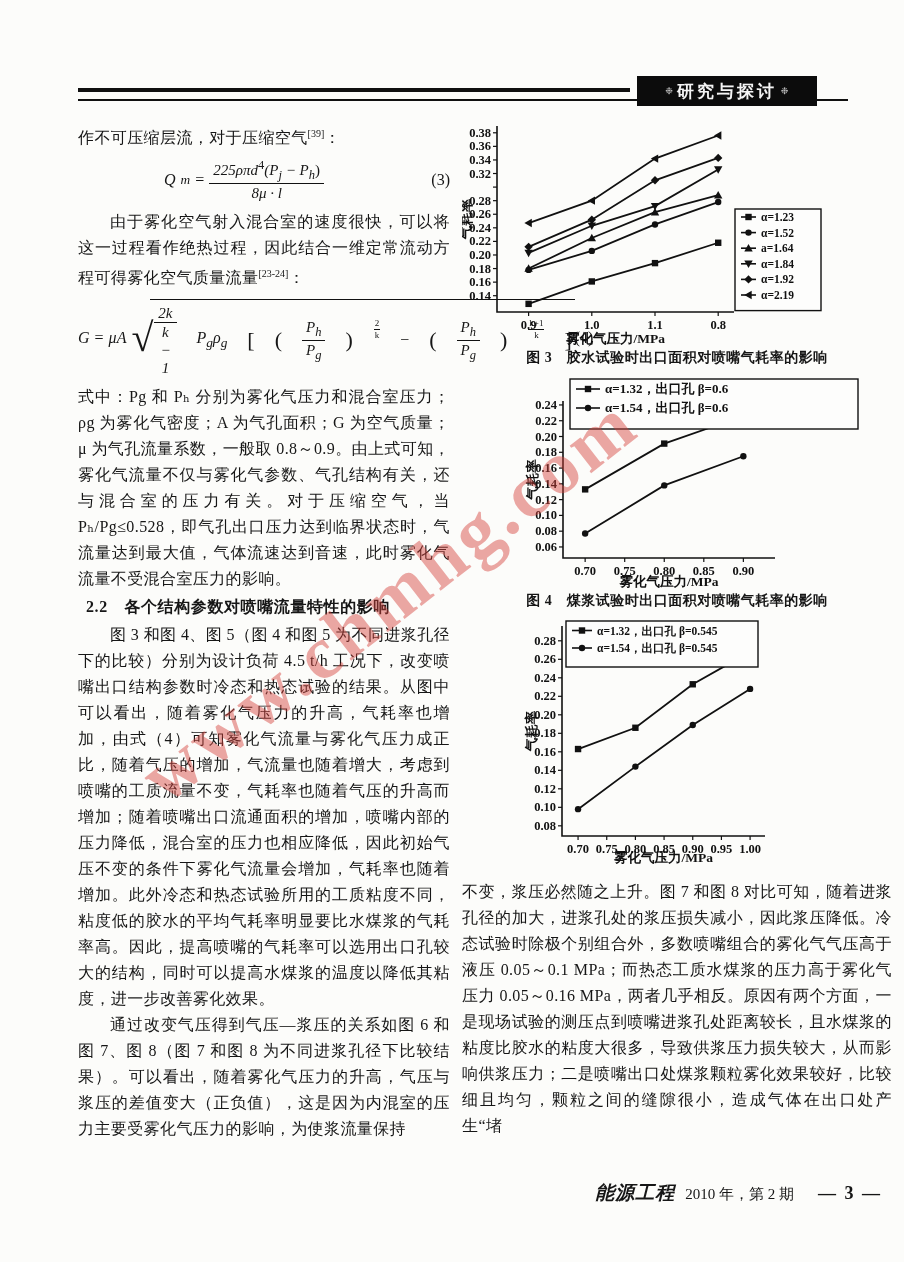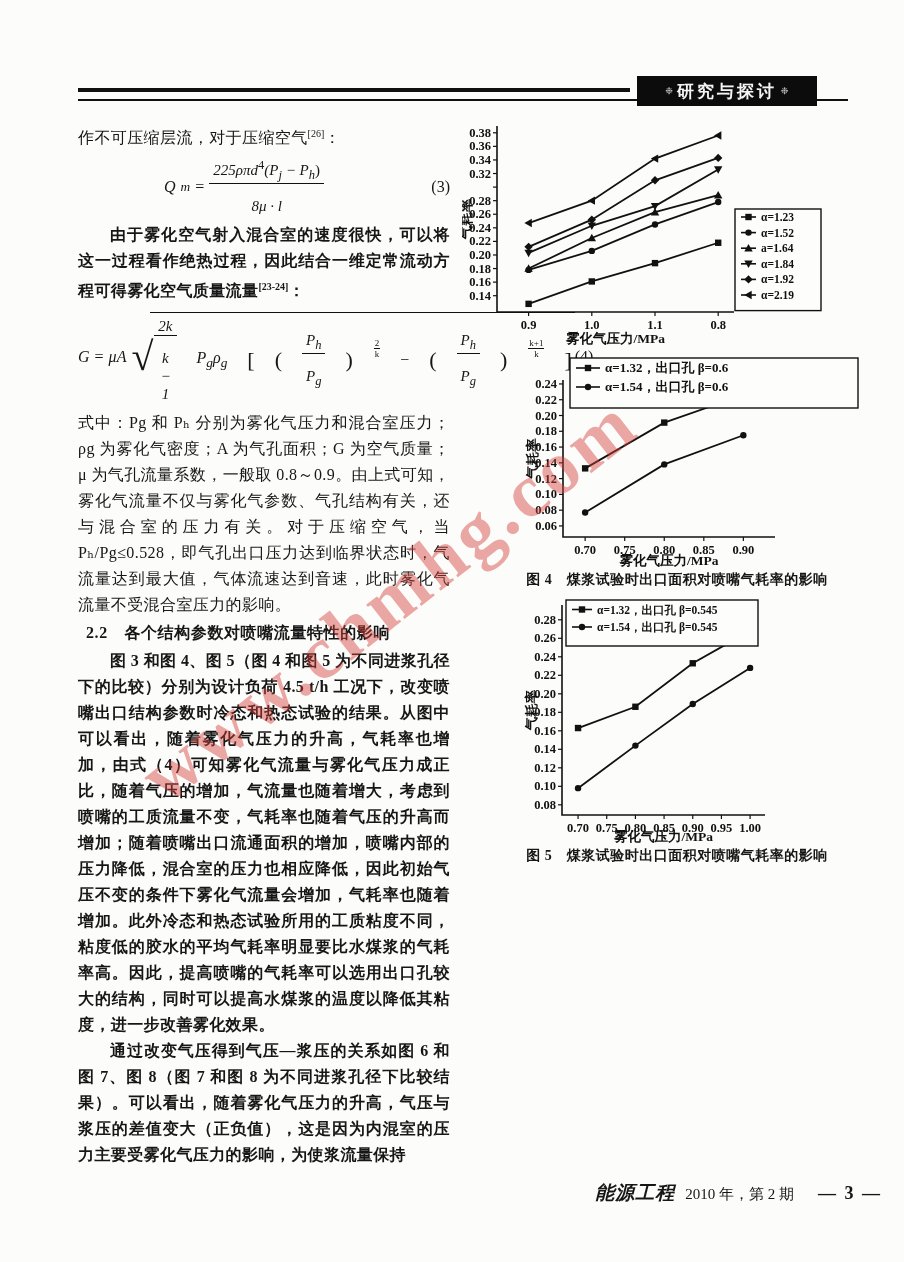--- a/index.html
+++ b/index.html
@@ -12,31 +12,31 @@
           display:flex;align-items:center;justify-content:center;font-size:17px;font-weight:bold;letter-spacing:3px;}
   .banner .orn{font-size:9px;opacity:.75;letter-spacing:0;margin:0 4px;}
   
   .watermark{position:absolute;left:150px;top:742px;z-index:5;pointer-events:none;
              transform:rotate(-38deg);transform-origin:0 50%;
              font-size:76px;font-weight:bold;letter-spacing:4px;color:rgba(213,62,56,0.45);white-space:nowrap;}
   
   .col-left{position:absolute;left:78px;top:121px;width:372px;z-index:1;}
   .col-right{position:absolute;left:462px;top:118px;width:430px;z-index:1;}
   .body-text{margin:0;font-size:16px;line-height:26px;text-align:justify;letter-spacing:0.4px;}
-  .indent{text-indent:2em;font-weight:bold;}
+  .indent{text-indent:2em;}
   sup.ref{font-size:10px;letter-spacing:0;}
   .sec-head{margin:2px 8px;font-size:16px;line-height:26px;font-weight:bold;letter-spacing:0.6px;}
   
   .equation{display:flex;align-items:center;margin:7px 0;font-size:16px;}
   .equation .eq-body{flex:1;display:flex;justify-content:center;align-items:center;gap:5px;}
   .equation .eq-no{width:40px;text-align:right;}
   .var{font-style:italic;}
   .frac{display:inline-flex;flex-direction:column;text-align:center;font-size:15px;line-height:1.2;vertical-align:middle;}
   .frac .fnum{border-bottom:1.4px solid #111;padding:0 4px;}
-  .frac .fden{padding:0 4px;margin-top:13px;}
+  .frac .fden{padding:0 4px;}
   .supfrac{display:inline-flex;flex-direction:column;text-align:center;font-size:9px;line-height:1.15;
            position:relative;top:-11px;margin-left:1px;}
   .supfrac .fnum{border-bottom:1px solid #111;padding:0 1px;}
   .sqrt{display:inline-flex;align-items:center;}
   .surd{font-size:40px;font-weight:400;line-height:.85;margin-right:-3px;font-style:normal;}
   .radicand{border-top:1.7px solid #111;display:inline-flex;align-items:center;gap:20px;padding:4px 3px 0 4px;}
   .bigparen{font-size:22px;font-weight:400;}
   sub,sup{letter-spacing:0;}
   
   figure{margin:0;padding:0;}
@@ -60,21 +60,21 @@
   <div class="rule-thin"></div>
   <div class="banner">
     <span class="orn">❉</span>
     <span>研究与探讨</span>
     <span class="orn">❉</span>
   </div>
 
   <div class="watermark">www.chmhg.com</div>
 
   <main class="col-left">
-    <p class="body-text"><span>作不可压缩层流，对于压缩空气</span><sup class="ref">[26]</sup><span>：</span></p>
+    <p class="body-text"><span>作不可压缩层流，对于压缩空气</span><sup class="ref">[39]</sup><span>：</span></p>
 
     <div class="equation">
       <span class="eq-body">
         <span class="var">Q</span>
           <sub class="var">m</sub>
         <span>=</span>
         <span class="frac">
           <span class="fnum"><span class="var">225ρπd</span><sup>4</sup><span class="var">(P</span><sub class="var">j</sub><span class="var"> − P</span><sub class="var">h</sub><span>)</span></span>
           <span class="fden"><span class="var">8μ · l</span></span>
         </span>
@@ -217,20 +217,21 @@
           <line x1="279" y1="145.8" x2="294" y2="145.8" stroke="#111" stroke-width="1.6"></line>
           <path d="M286.5 150L290.7 142.60000000000002L282.3 142.60000000000002Z" fill="#111"></path>
           <text x="299" y="149.8" font-size="11.5" font-weight="600" fill="#111">α=1.84</text>
           <line x1="279" y1="161.4" x2="294" y2="161.4" stroke="#111" stroke-width="1.6"></line>
           <path d="M286.5 157.20000000000002L290.7 161.4L286.5 165.6L282.3 161.4Z" fill="#111"></path>
           <text x="299" y="165.4" font-size="11.5" font-weight="600" fill="#111">α=1.92</text>
           <line x1="279" y1="177" x2="294" y2="177" stroke="#111" stroke-width="1.6"></line>
           <path d="M282.3 177L289.7 172.8L289.7 181.2Z" fill="#111"></path>
           <text x="299" y="181" font-size="11.5" font-weight="600" fill="#111">α=2.19</text>
         </svg>
+      <figcaption>图 3　胶水试验时出口面积对喷嘴气耗率的影响</figcaption>
     </figure>
 
     <figure class="f4">
       <svg id="fig4" width="430" height="212">
           <path d="M101 24V181H313" stroke="#111" stroke-width="1.6" fill="none"></path>
           <line x1="97" y1="169.95477386934672" x2="101" y2="169.95477386934672" stroke="#111" stroke-width="1.2"></line>
           <text x="95" y="173.95477386934672" text-anchor="end" font-size="12.5" font-weight="600" fill="#111">0.06</text>
           <line x1="97" y1="154.17587939698493" x2="101" y2="154.17587939698493" stroke="#111" stroke-width="1.2"></line>
           <text x="95" y="158.17587939698493" text-anchor="end" font-size="12.5" font-weight="600" fill="#111">0.08</text>
           <line x1="97" y1="138.3969849246231" x2="101" y2="138.3969849246231" stroke="#111" stroke-width="1.2"></line>
@@ -332,23 +333,23 @@
           <circle cx="230.7457627118644" cy="104.98678414096916" r="3.2" fill="#111"></circle>
           <circle cx="288.090395480226" cy="68.90748898678413" r="3.2" fill="#111"></circle>
           <rect x="104" y="1" width="192" height="46" fill="#fdfdfc" stroke="#111" stroke-width="1.4"></rect>
           <line x1="110" y1="10.5" x2="130" y2="10.5" stroke="#111" stroke-width="1.6"></line>
           <path d="M116.8 7.3H123.2V13.7H116.8Z" fill="#111"></path>
           <text x="135" y="14.5" font-size="11.5" font-weight="600" fill="#111">α=1.32，出口孔 β=0.545</text>
           <line x1="110" y1="28" x2="130" y2="28" stroke="#111" stroke-width="1.6"></line>
           <circle cx="120" cy="28" r="3.2" fill="#111"></circle>
           <text x="135" y="32" font-size="11.5" font-weight="600" fill="#111">α=1.54，出口孔 β=0.545</text>
         </svg>
-      <figcaption>图 5　煤浆试验时出口面积对喷嘴气耗率的影响</figcaption>
     </figure>
 
+    <p class="body-text">不变，浆压必然随之上升。图 7 和图 8 对比可知，随着进浆孔径的加大，进浆孔处的浆压损失减小，因此浆压降低。冷态试验时除极个别组合外，多数喷嘴组合的雾化气气压高于液压 0.05～0.1 MPa；而热态工质水煤浆的压力高于雾化气压力 0.05～0.16 MPa，两者几乎相反。原因有两个方面，一是现场试验的测压点到喷嘴进浆孔处距离较长，且水煤浆的粘度比胶水的粘度大很多，导致供浆压力损失较大，从而影响供浆压力；二是喷嘴出口处煤浆颗粒雾化效果较好，比较细且均匀，颗粒之间的缝隙很小，造成气体在出口处产生“堵</p>
   </aside>
 
   <footer class="page-footer">
     <span class="journal-logo">能源工程</span>
     <span class="issue">2010 年，第 2 期</span>
     <span class="page-no">— 3 —</span>
   </footer>
 
 </div>
 

